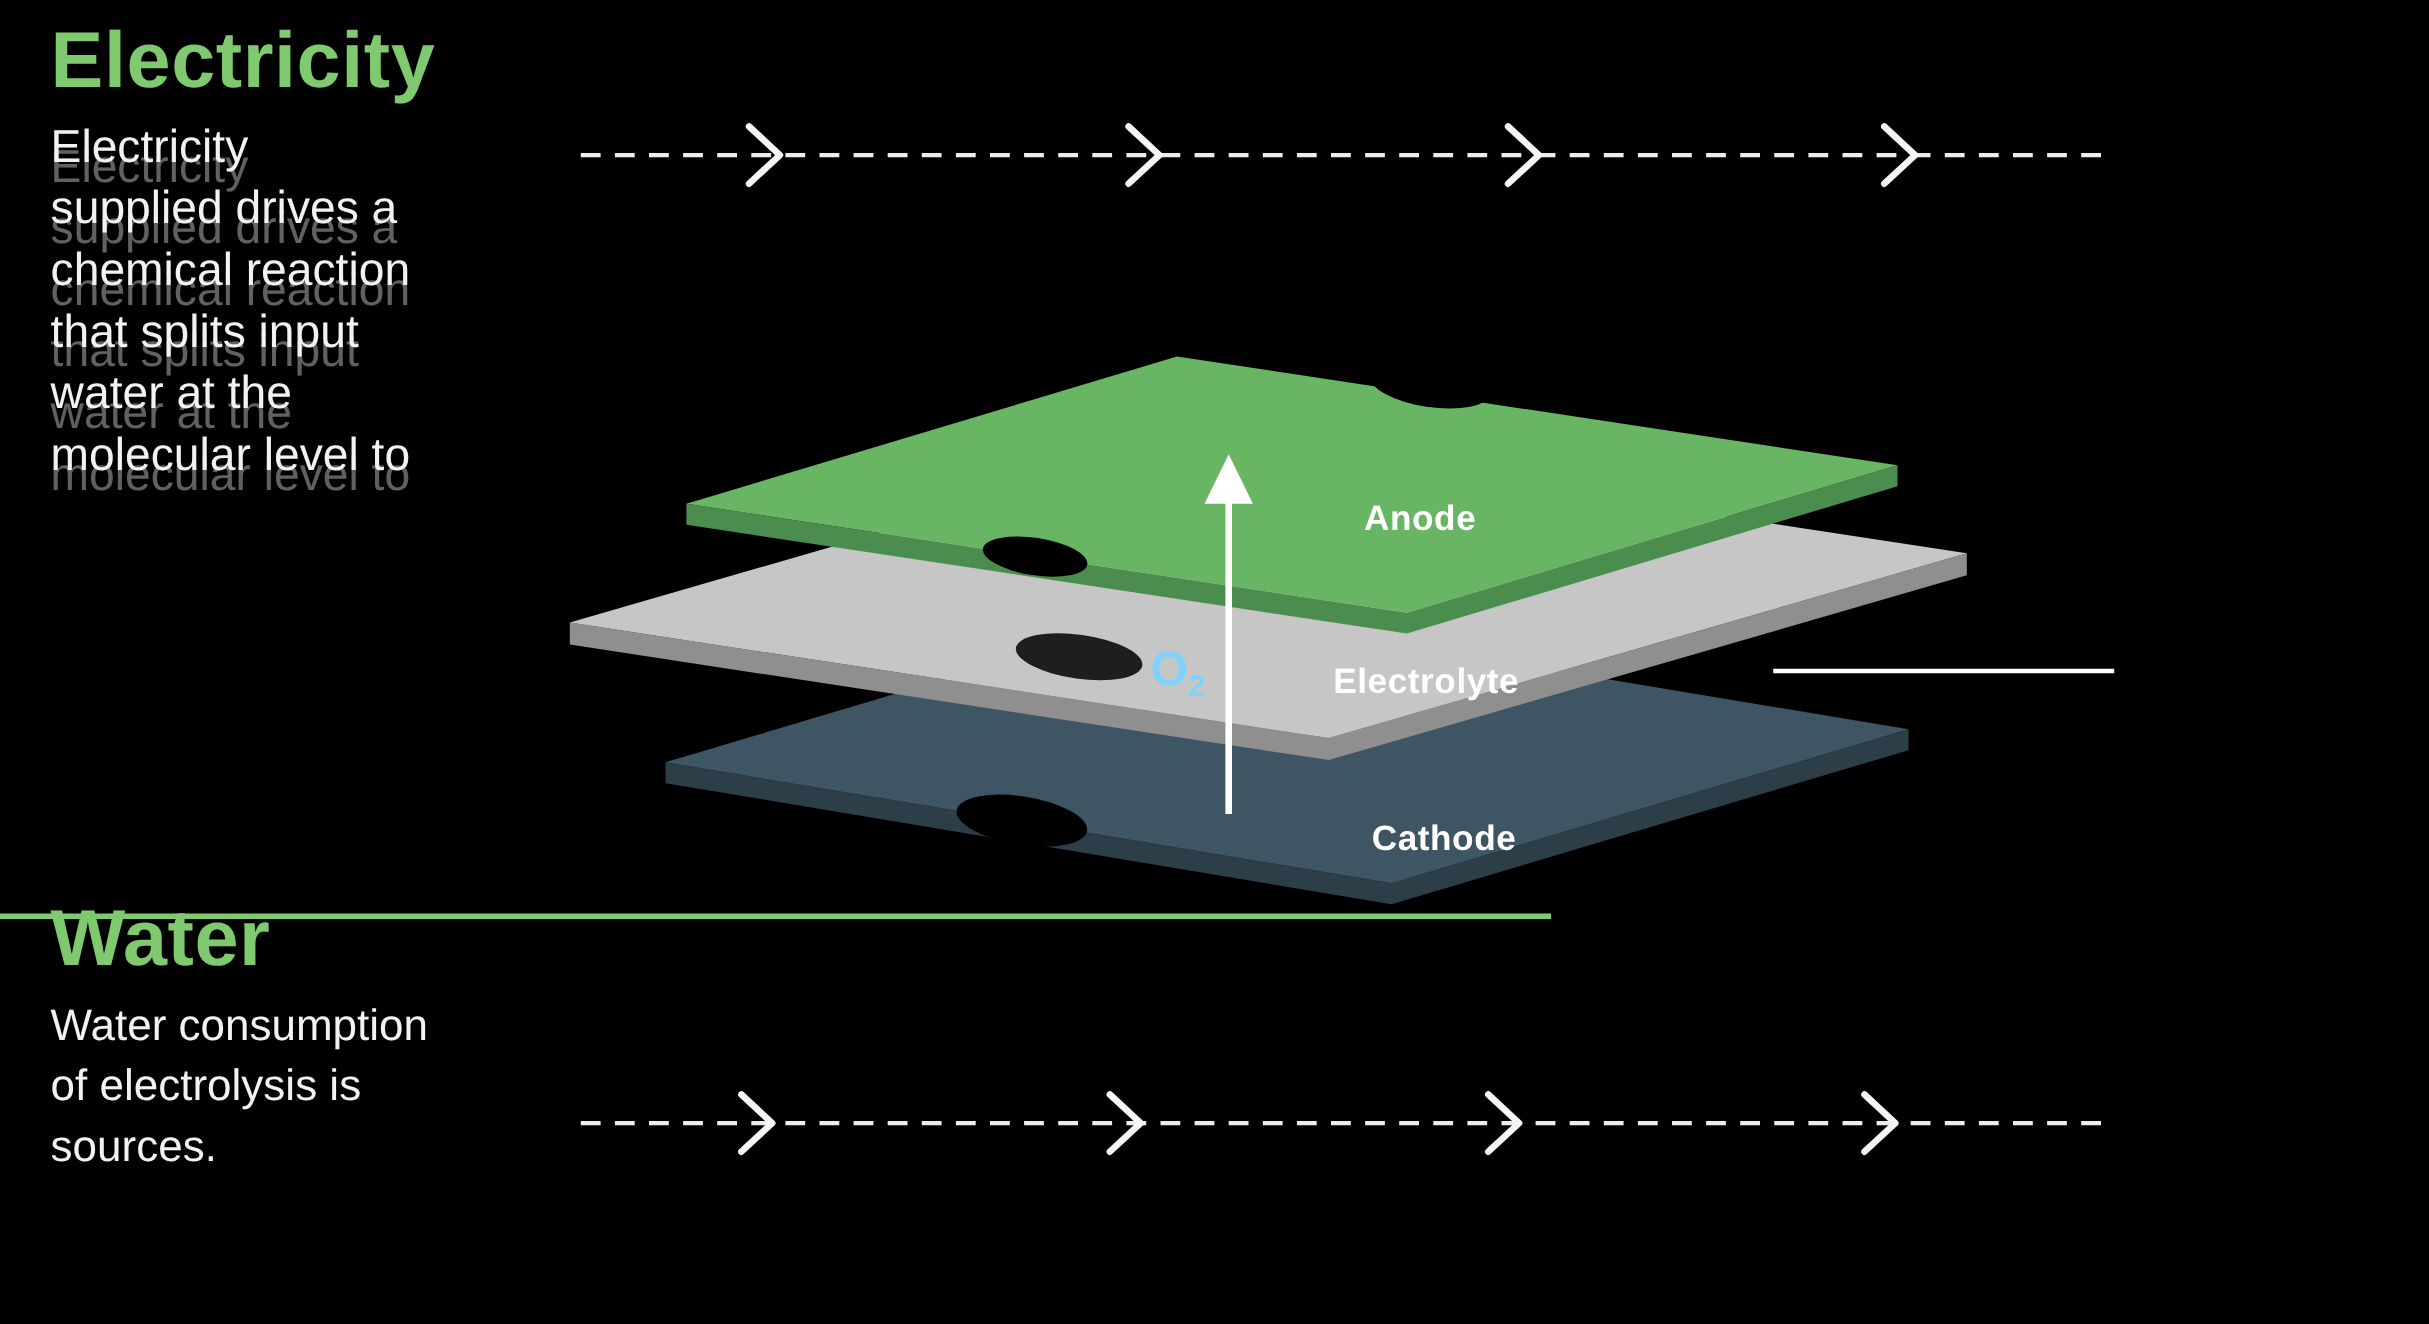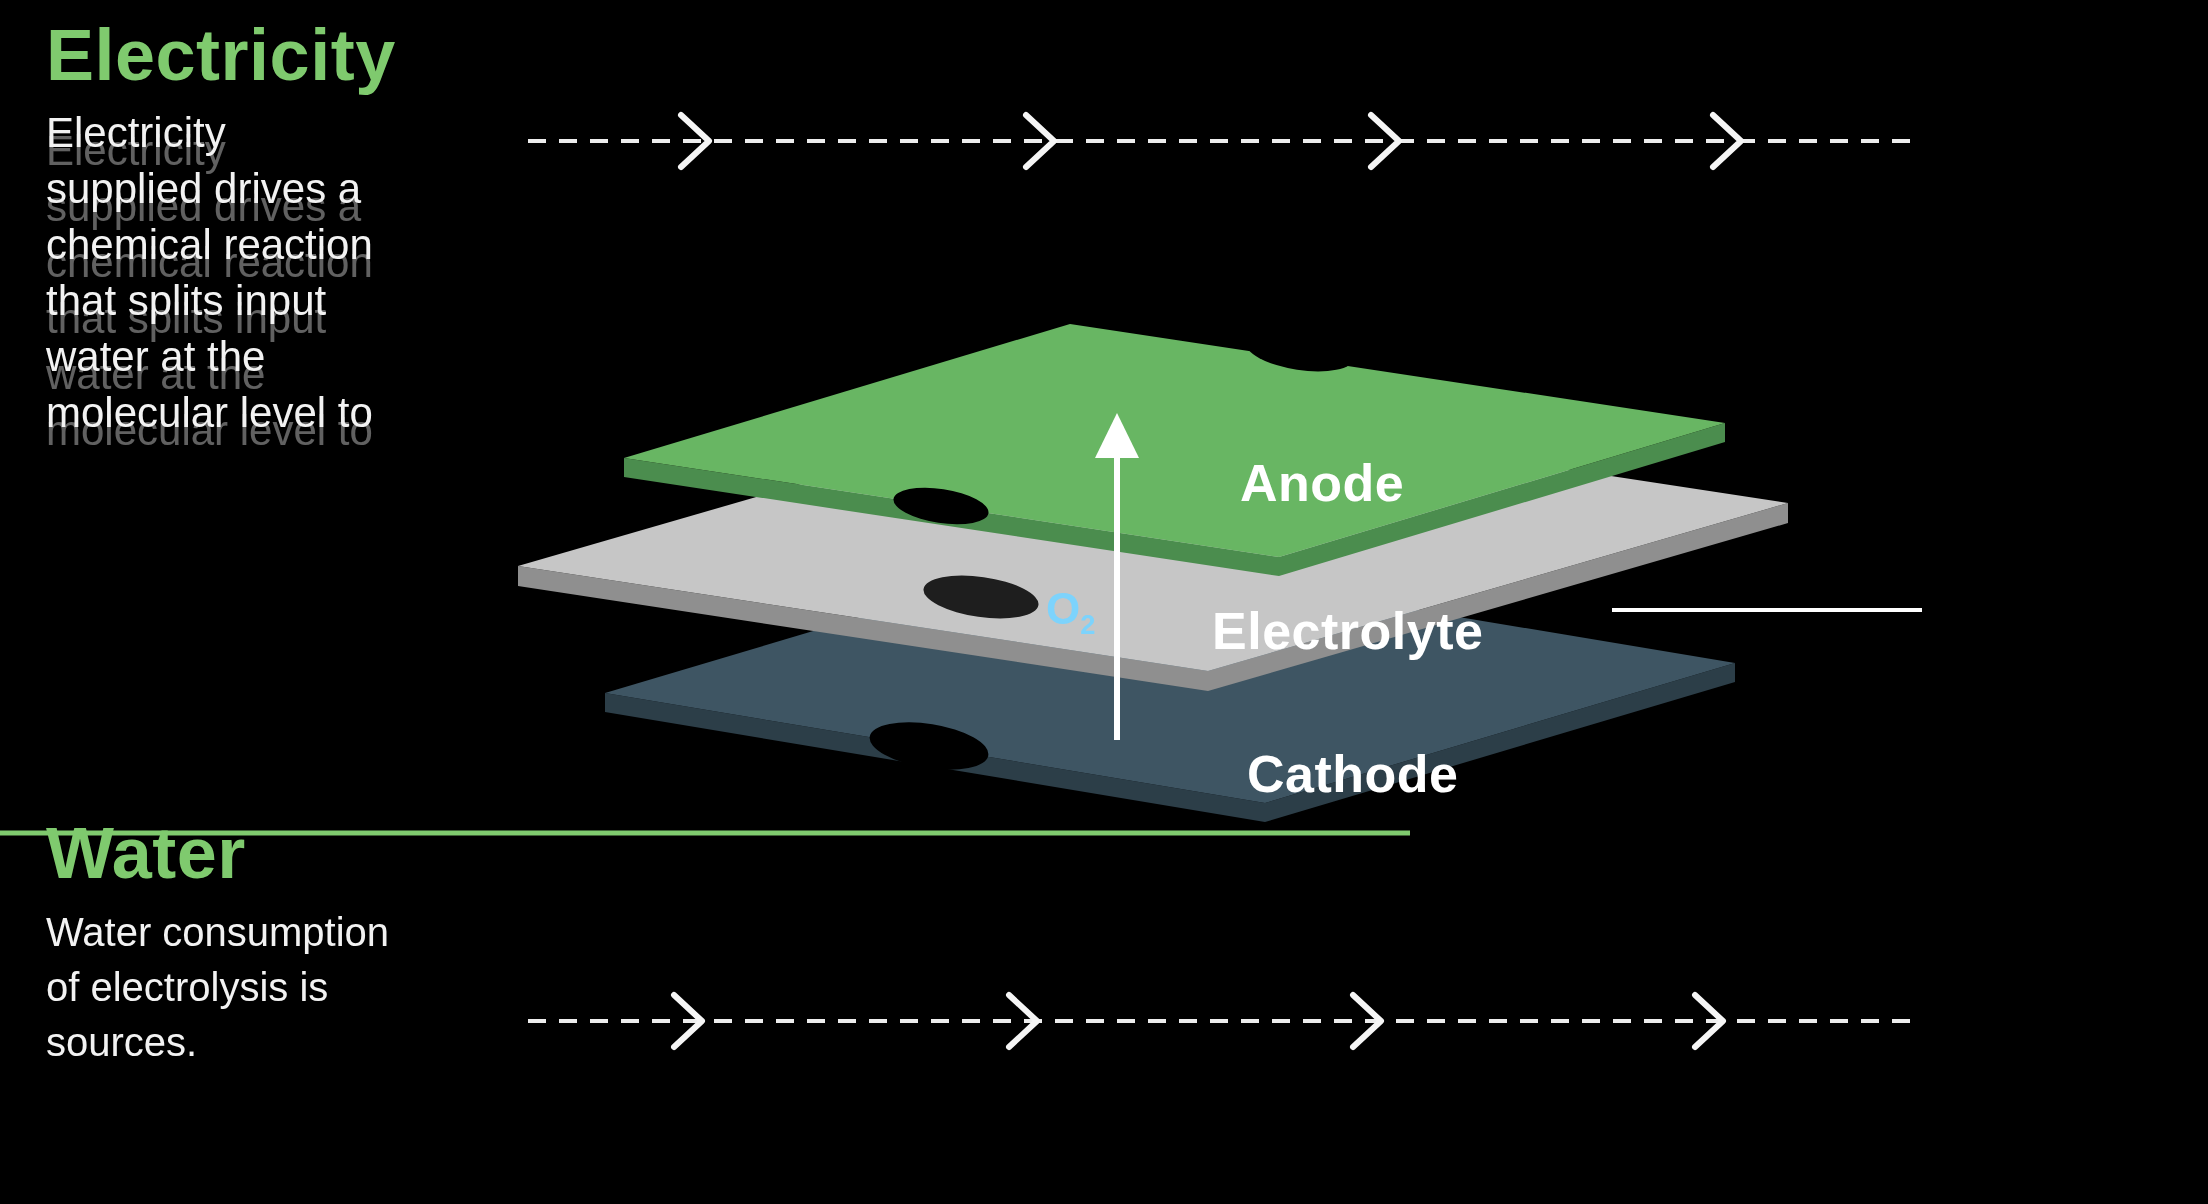--- a/index.html
+++ b/index.html
@@ -29,21 +29,21 @@
     position:absolute;
     left:0; top:18px;
     opacity:0.4;
     pointer-events:none;
   }
   .para-inner{position:relative;}
   svg.scene{position:absolute;left:0;top:0;}
   .layer-label{
     position:absolute;
     color:#ffffff;
-    font-size:52px;
+    font-size:32px;
     font-weight:600;
     letter-spacing:0.5px;
     white-space:nowrap;
   }
   .gas-label{
     position:absolute;
     color:#7dd3fc;
     font-size:44px;
     font-weight:700;
     white-space:nowrap;

